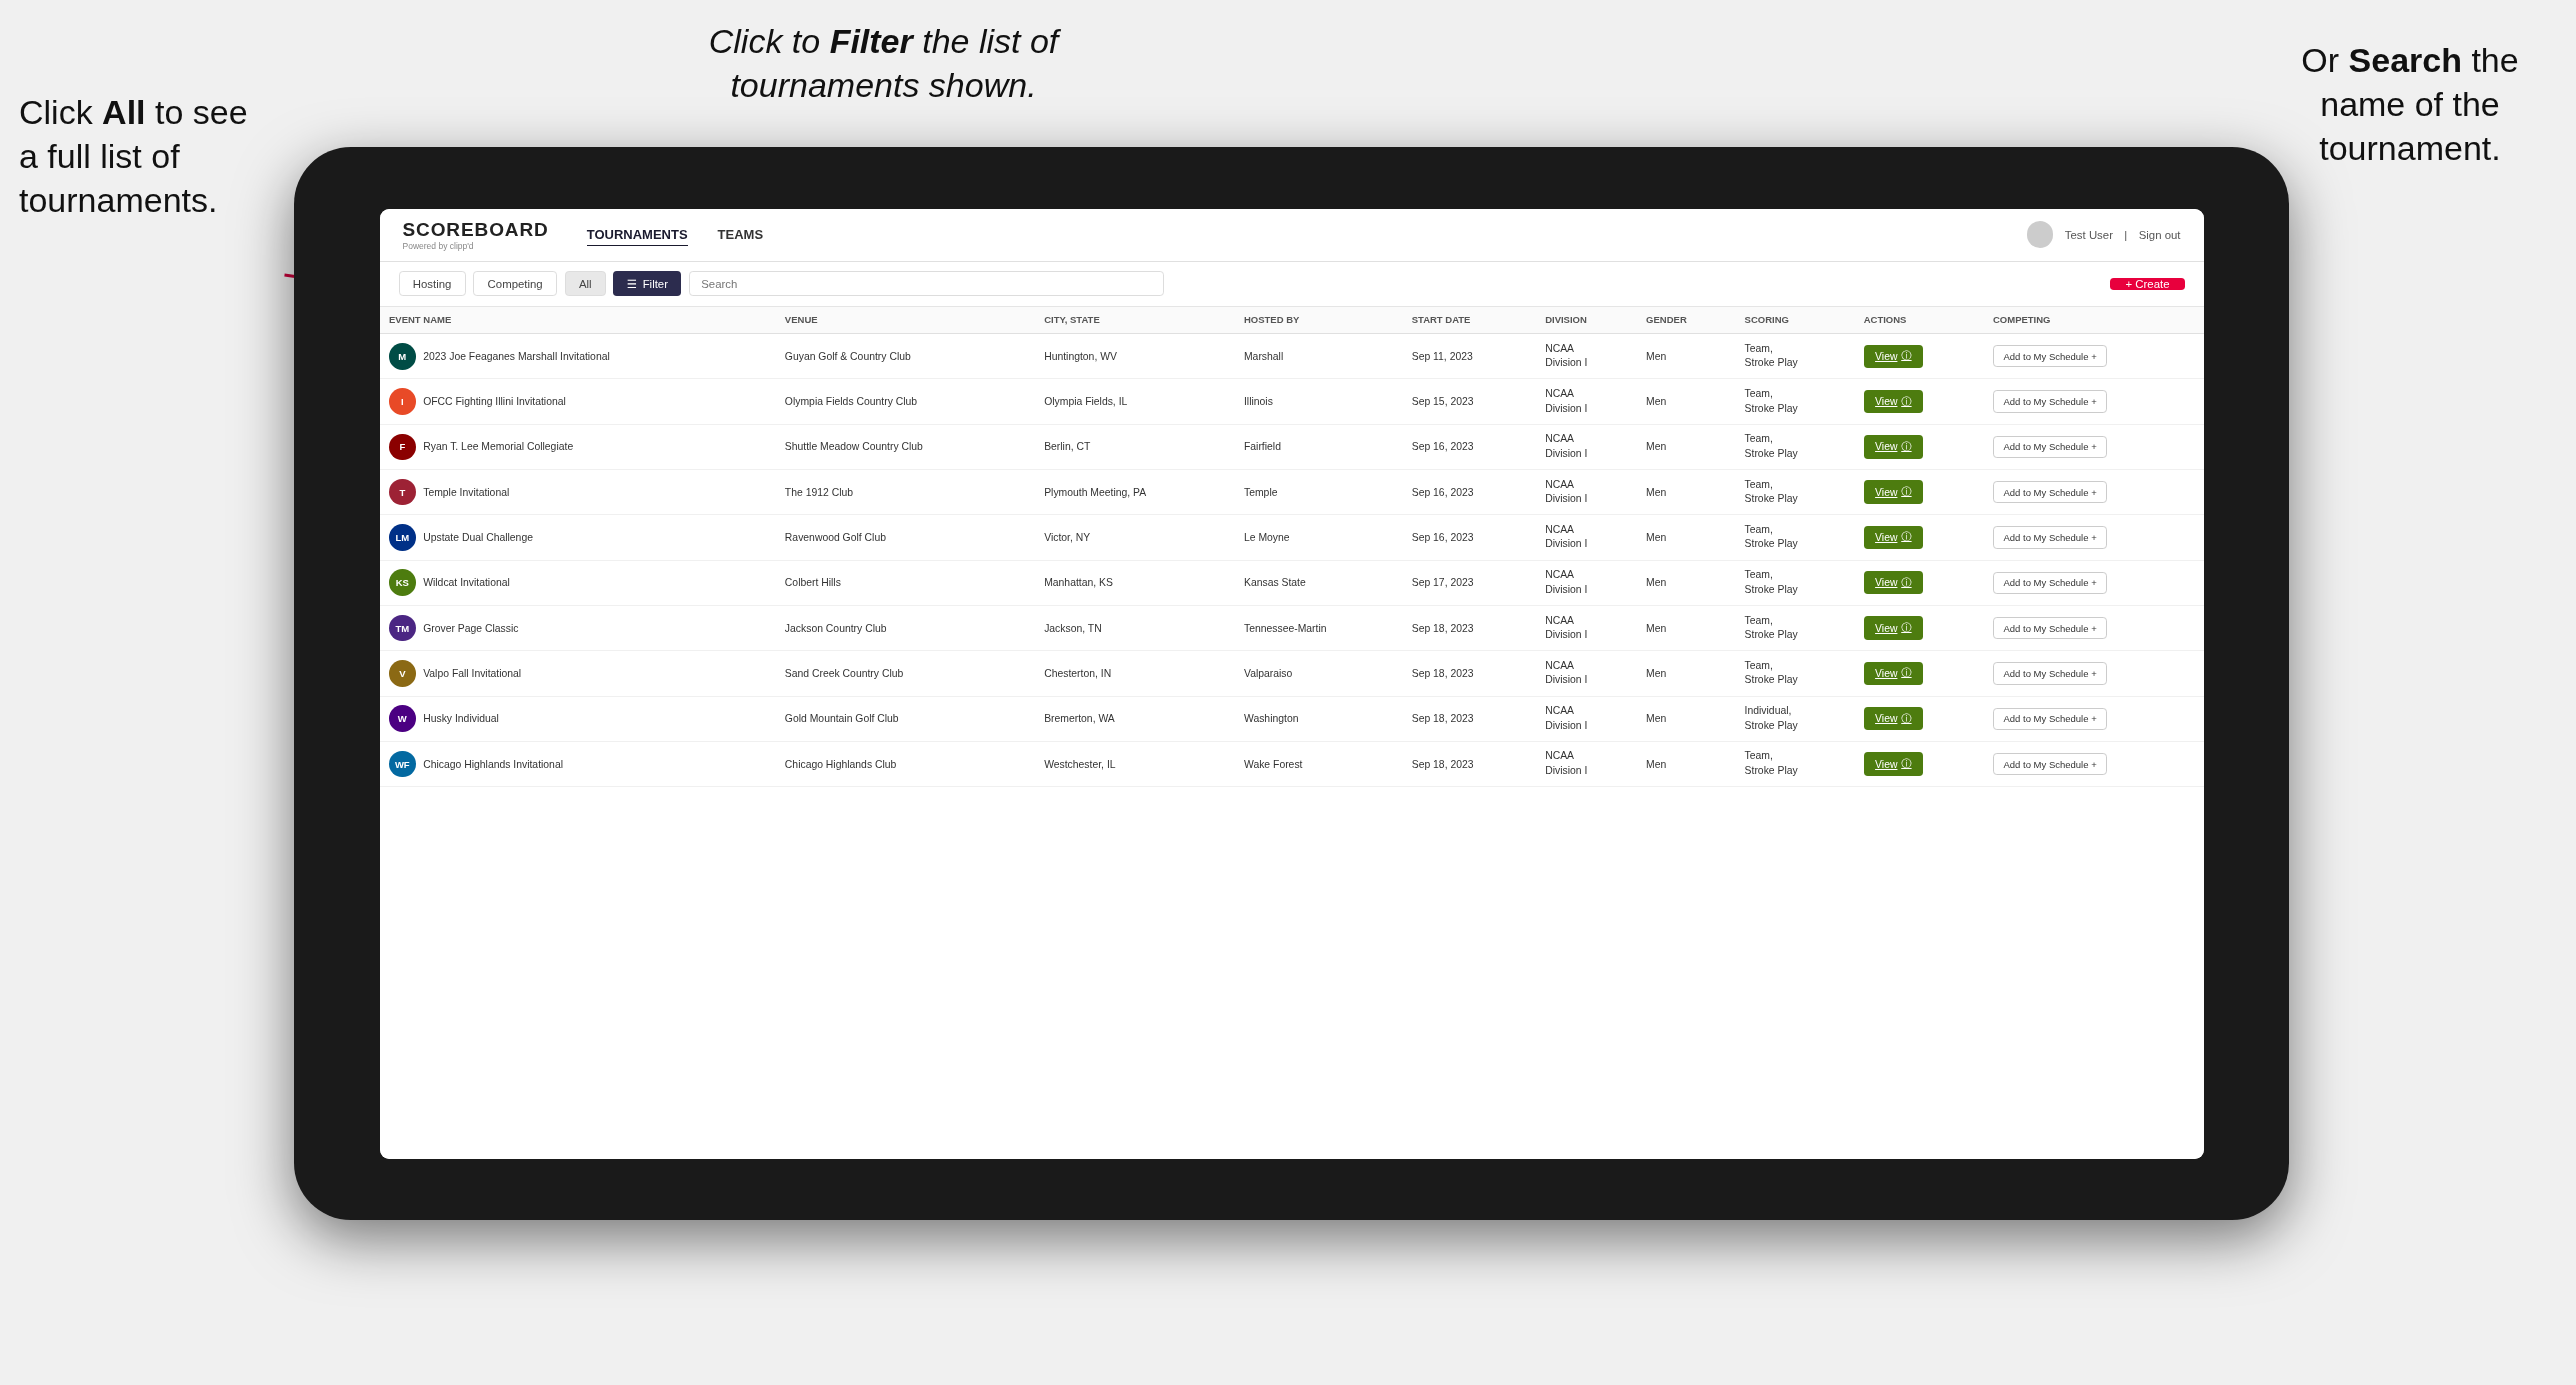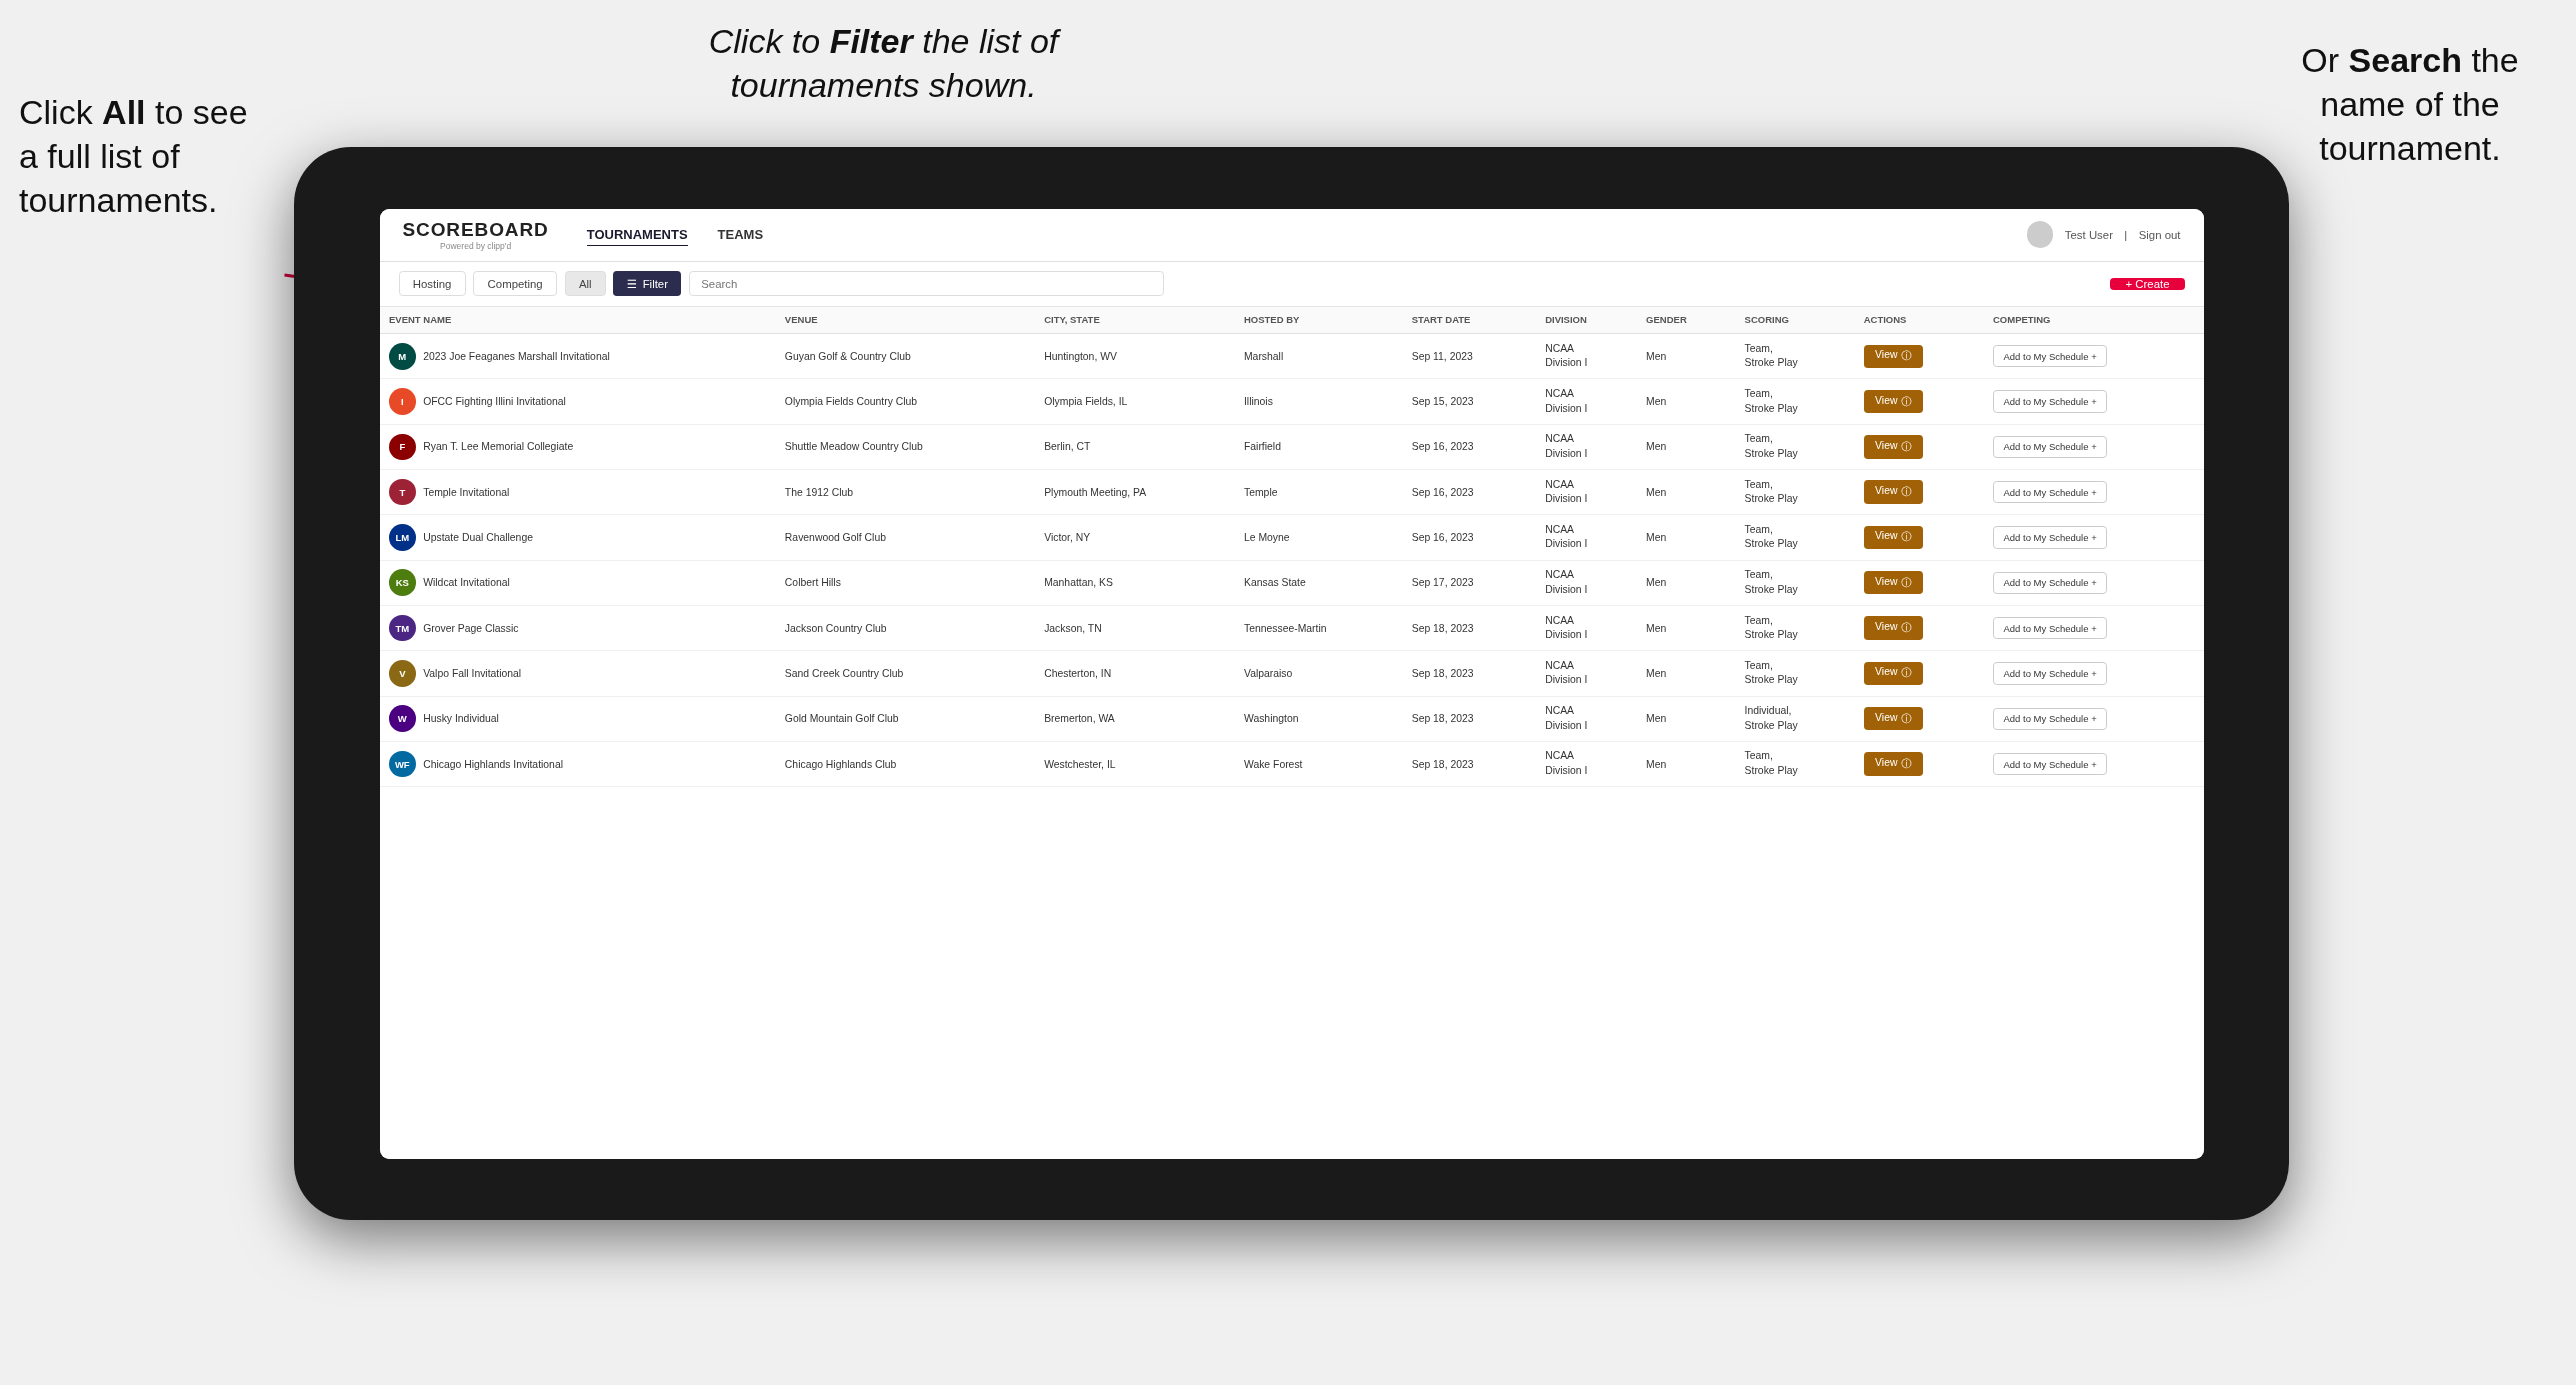--- a/index.html
+++ b/index.html
@@ -64,21 +64,20 @@
       padding: 0 23px;
       height: 53px;
       border-bottom: 0.9px solid #e0e0e0;
       flex-shrink: 0;
     }
 
     .logo-area {
       display: flex;
       flex-direction: column;
       margin-right: 38px;
-      align-items: center;
     }
     .logo-text {
       font-size: 19px;
       font-weight: 900;
       letter-spacing: 0.9px;
       color: #222;
     }
     .logo-sub {
       font-size: 8.5px;
       color: #888;
@@ -240,29 +239,31 @@
     .logo-valpo { background: #8b6914; color: #fff; }
     .logo-washington { background: #4b0082; color: #fff; }
     .logo-wakeforest { background: #0369a1; color: #fff; }
 
     .two-line {
       line-height: 1.4;
     }
 
     .btn-view {
       padding: 4.7px 11.4px;
-      background: #a16207;
+      background: #4d7c0f;
       color: #fff;
       border: none;
       border-radius: 3.8px;
       font-size: 10.4px;
       cursor: pointer;
       display: flex;
+      align-items: center;
       gap: 3.8px;
       white-space: nowrap;
+      text-decoration: underline;
     }
 
     .btn-add-schedule {
       padding: 4.7px 9.5px;
       background: #fff;
       color: #333;
       border: 0.9px solid #ccc;
       border-radius: 3.8px;
       font-size: 9.5px;
       cursor: pointer;

